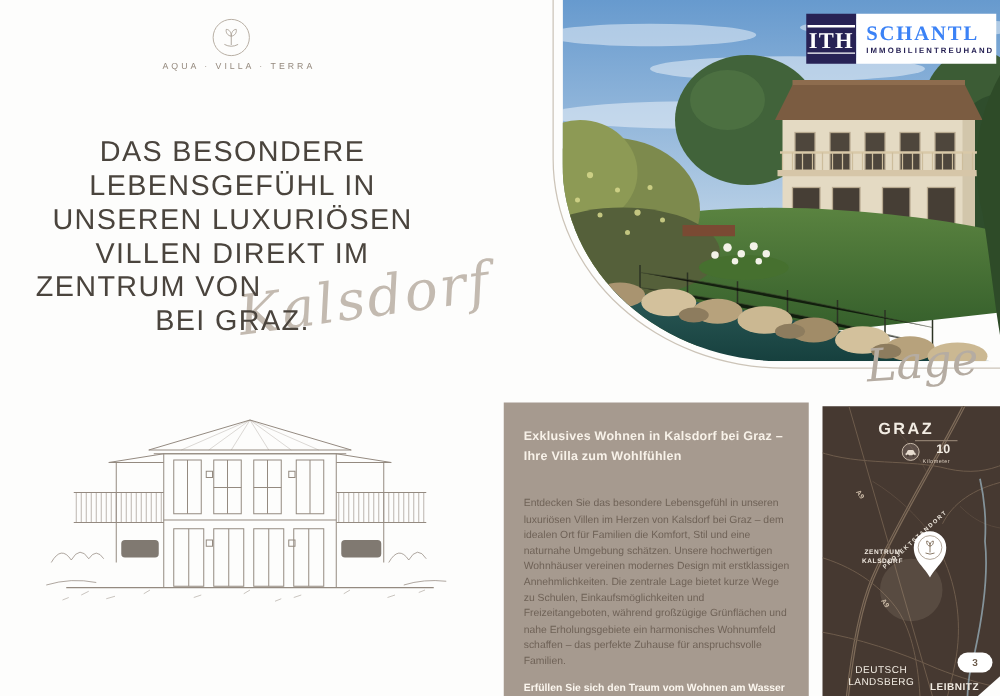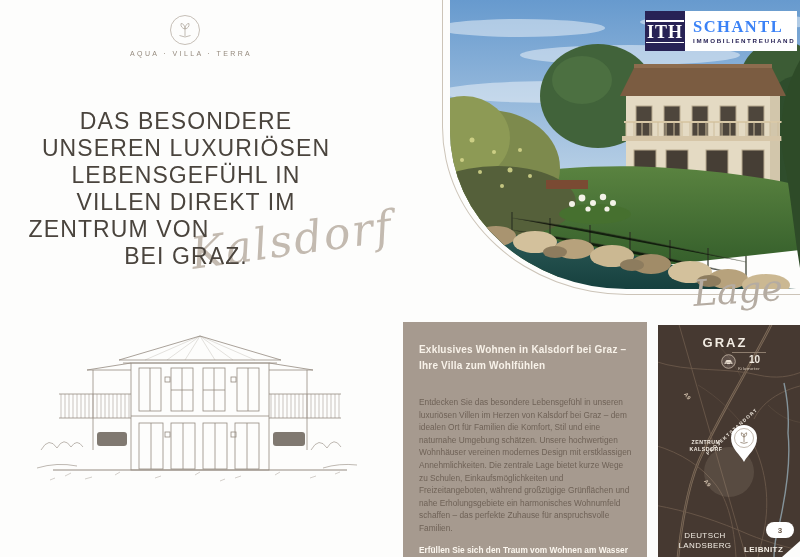--- a/index.html
+++ b/index.html
@@ -81,22 +81,22 @@
     <svg class="circle" width="32" height="32" viewBox="0 0 32 32">
       <circle cx="16" cy="16" r="14.5" fill="none" stroke="#b8afa4" stroke-width="0.8"></circle>
       <path d="M16,22 v-7 M16,15 c-3,-0.5 -4.5,-3 -4,-5.5 c2.5,0 4,2.5 4,5.5 M16,15 c3,-0.5 4.5,-3 4,-5.5 c-2.5,0 -4,2.5 -4,5.5" stroke="#a89f93" fill="none" stroke-width="0.7"></path>
       <path d="M10.5,21.5 q5.5,3 11,0" stroke="#a89f93" fill="none" stroke-width="0.7"></path>
     </svg>
     <span class="brand-name">AQUA · VILLA · TERRA</span>
   </div>
 
   <div class="heading">
     <span class="hl">DAS BESONDERE</span>
+    <span class="hl">LEBENSGEFÜHL IN</span>
     <span class="hl">UNSEREN LUXURIÖSEN</span>
-    <span class="hl">LEBENSGEFÜHL IN</span>
     <span class="hl">VILLEN DIREKT IM</span>
     <span class="hl shift-left">ZENTRUM VON</span>
     <span class="hl">BEI GRAZ.</span>
   </div>
 
   <div class="kalsdorf-script">Kalsdorf</div>
 
   <svg class="sketch" width="330" height="182" viewBox="0 0 330 182">
     <g stroke="#948a80" stroke-width="0.8" fill="none">
 

